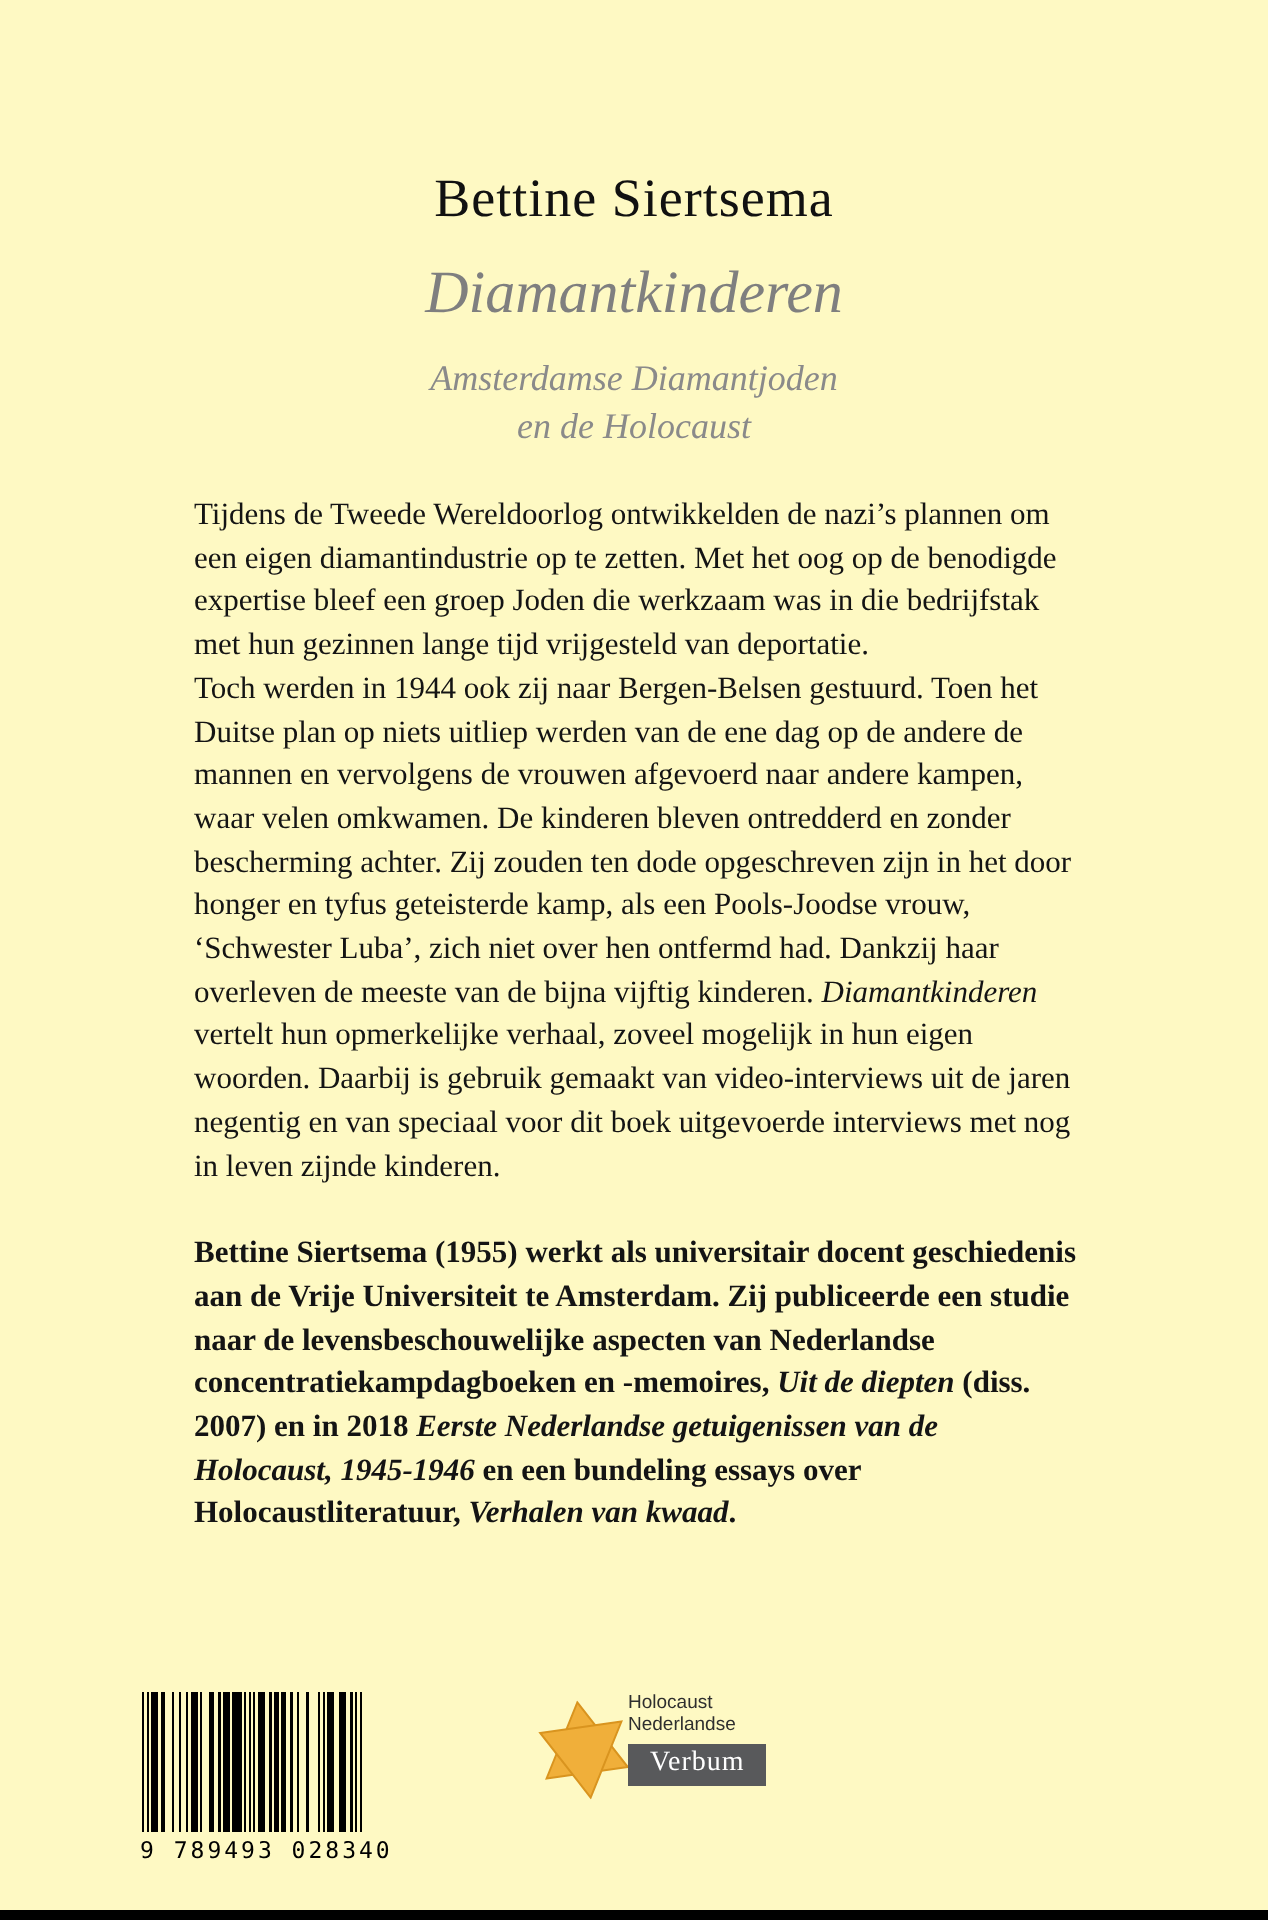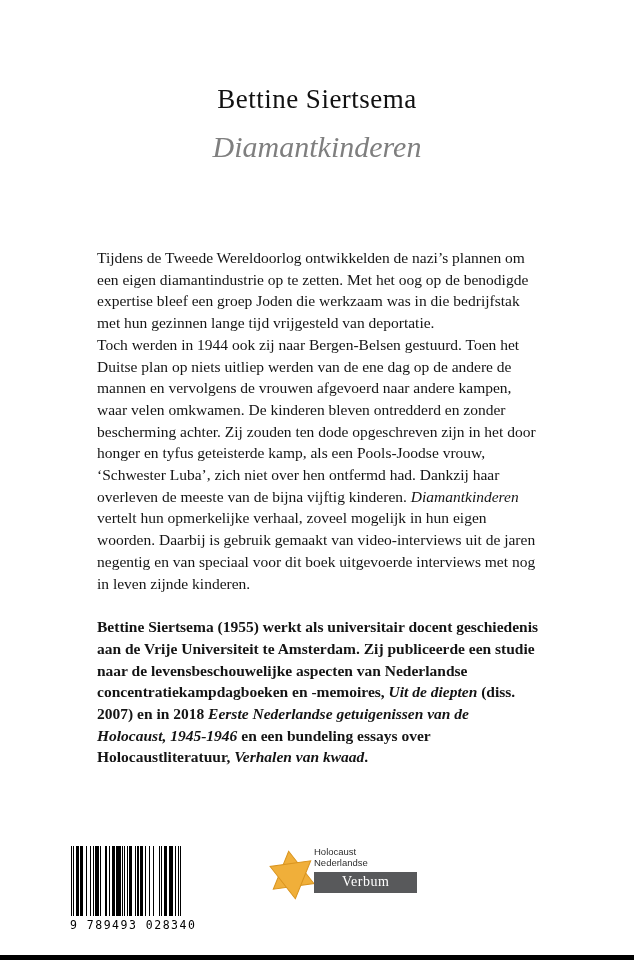--- a/index.html
+++ b/index.html
@@ -1,18 +1,18 @@
 <!DOCTYPE html>
 <html><head>
 <meta charset="utf-8">
 <style>
   html,body{margin:0;padding:0;background:#e8e8e8;}
   .cover{
     position:relative;width:634px;height:960px;margin:0 auto;
-    background:#ffffff;overflow:hidden;
+    background:#fef9c3;overflow:hidden;
     font-family:"Liberation Serif",serif;color:#141414;
   }
   header{text-align:center;padding-top:84px;}
   .author{font-size:27px;font-weight:400;letter-spacing:.5px;color:#111;margin:0;}
   .title{font-size:30px;font-style:italic;font-weight:400;color:#7f7f7f;margin:15px 0 0;}
   .subtitle{margin-top:13px;font-size:18px;font-style:italic;color:#8a8a8a;line-height:24px;}
   .body-text{
     position:absolute;left:97px;top:231px;width:441px;
     font-size:15.5px;line-height:21.7px;text-align:left;margin-top:16px;
   }
@@ -29,33 +29,35 @@
   .star{position:absolute;left:0;top:7px;width:52px;height:50px;transform:rotate(-8deg);}
   .logo-text{
     position:absolute;left:48px;top:3px;
     font-family:"Liberation Sans",sans-serif;font-size:9.5px;font-weight:normal;
     color:#2e2e2e;line-height:11px;text-align:left;
   }
   .verbum{
     position:absolute;left:48px;top:29px;
     background:#58595b;color:#ffffff;
     font-family:"Liberation Serif",serif;font-size:14px;
-    padding:2px 28px 3px;letter-spacing:.5px;
+    padding:2px 11px 3px;letter-spacing:.5px;
   }
   .bottom-strip{position:absolute;left:0;bottom:0;width:100%;height:5px;background:#000;}
 </style>
 </head>
 <body>
 
 <div class="cover">
 
   <header>
     <h1 class="author">Bettine Siertsema</h1>
     <h2 class="title" style="color: rgb(127, 127, 127);">Diamantkinderen</h2>
     <div class="subtitle">
+      <div>Amsterdamse Diamantjoden</div>
+      <div>en de Holocaust</div>
     </div>
   </header>
 
   <main class="body-text">
     <p class="para"><span>Tijdens de Tweede Wereldoorlog ontwikkelden de nazi’s plannen om een eigen diamantindustrie op te zetten. Met het oog op de benodigde expertise bleef een groep Joden die werkzaam was in die bedrijfstak met hun gezinnen lange tijd vrijgesteld van deportatie.</span></p>
     <p class="para"><span>Toch werden in 1944 ook zij naar Bergen-Belsen gestuurd. Toen het Duitse plan op niets uitliep werden van de ene dag op de andere de mannen en vervolgens de vrouwen afgevoerd naar andere kampen, waar velen omkwamen. De kinderen bleven ontredderd en zonder bescherming achter. Zij zouden ten dode opgeschreven zijn in het door honger en tyfus geteisterde kamp, als een Pools-Joodse vrouw, ‘Schwester Luba’, zich niet over hen ontfermd had. Dankzij haar overleven de meeste van de bijna vijftig kinderen. </span><span class="it">Diamantkinderen</span><span> vertelt hun opmerkelijke verhaal, zoveel mogelijk in hun eigen woorden. Daarbij is gebruik gemaakt van video-interviews uit de jaren negentig en van speciaal voor dit boek uitgevoerde interviews met nog in leven zijnde kinderen.</span></p>
     <p class="para bio"><span>Bettine Siertsema (1955) werkt als universitair docent geschiedenis aan de Vrije Universiteit te Amsterdam. Zij publiceerde een studie naar de levensbeschouwelijke aspecten van Nederlandse concentratiekampdagboeken en -memoires, </span><span class="it">Uit de diepten</span><span> (diss. 2007) en in 2018 </span><span class="it">Eerste Nederlandse getuigenissen van de Holocaust, 1945-1946</span><span> en een bundeling essays over Holocaustliteratuur, </span><span class="it">Verhalen van kwaad</span><span>.</span></p>
   </main>
 
   <div class="barcode">

